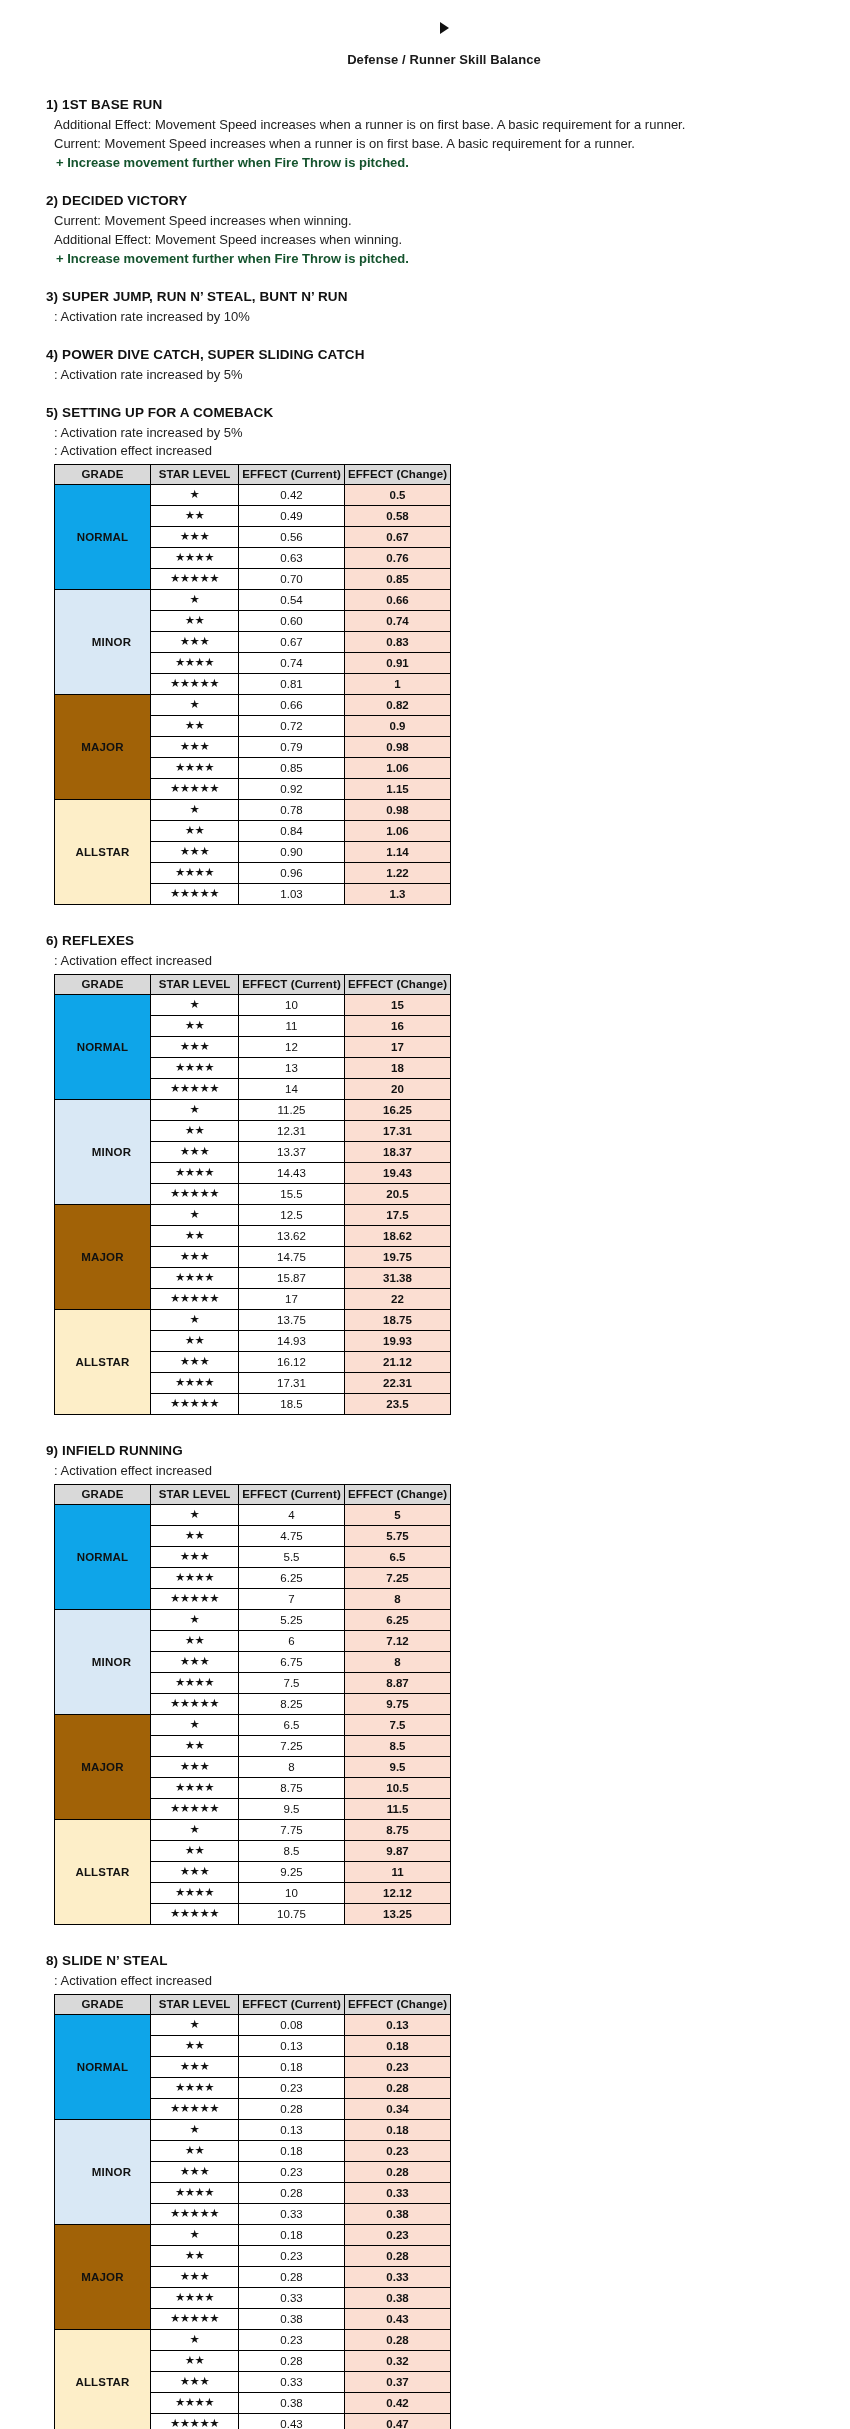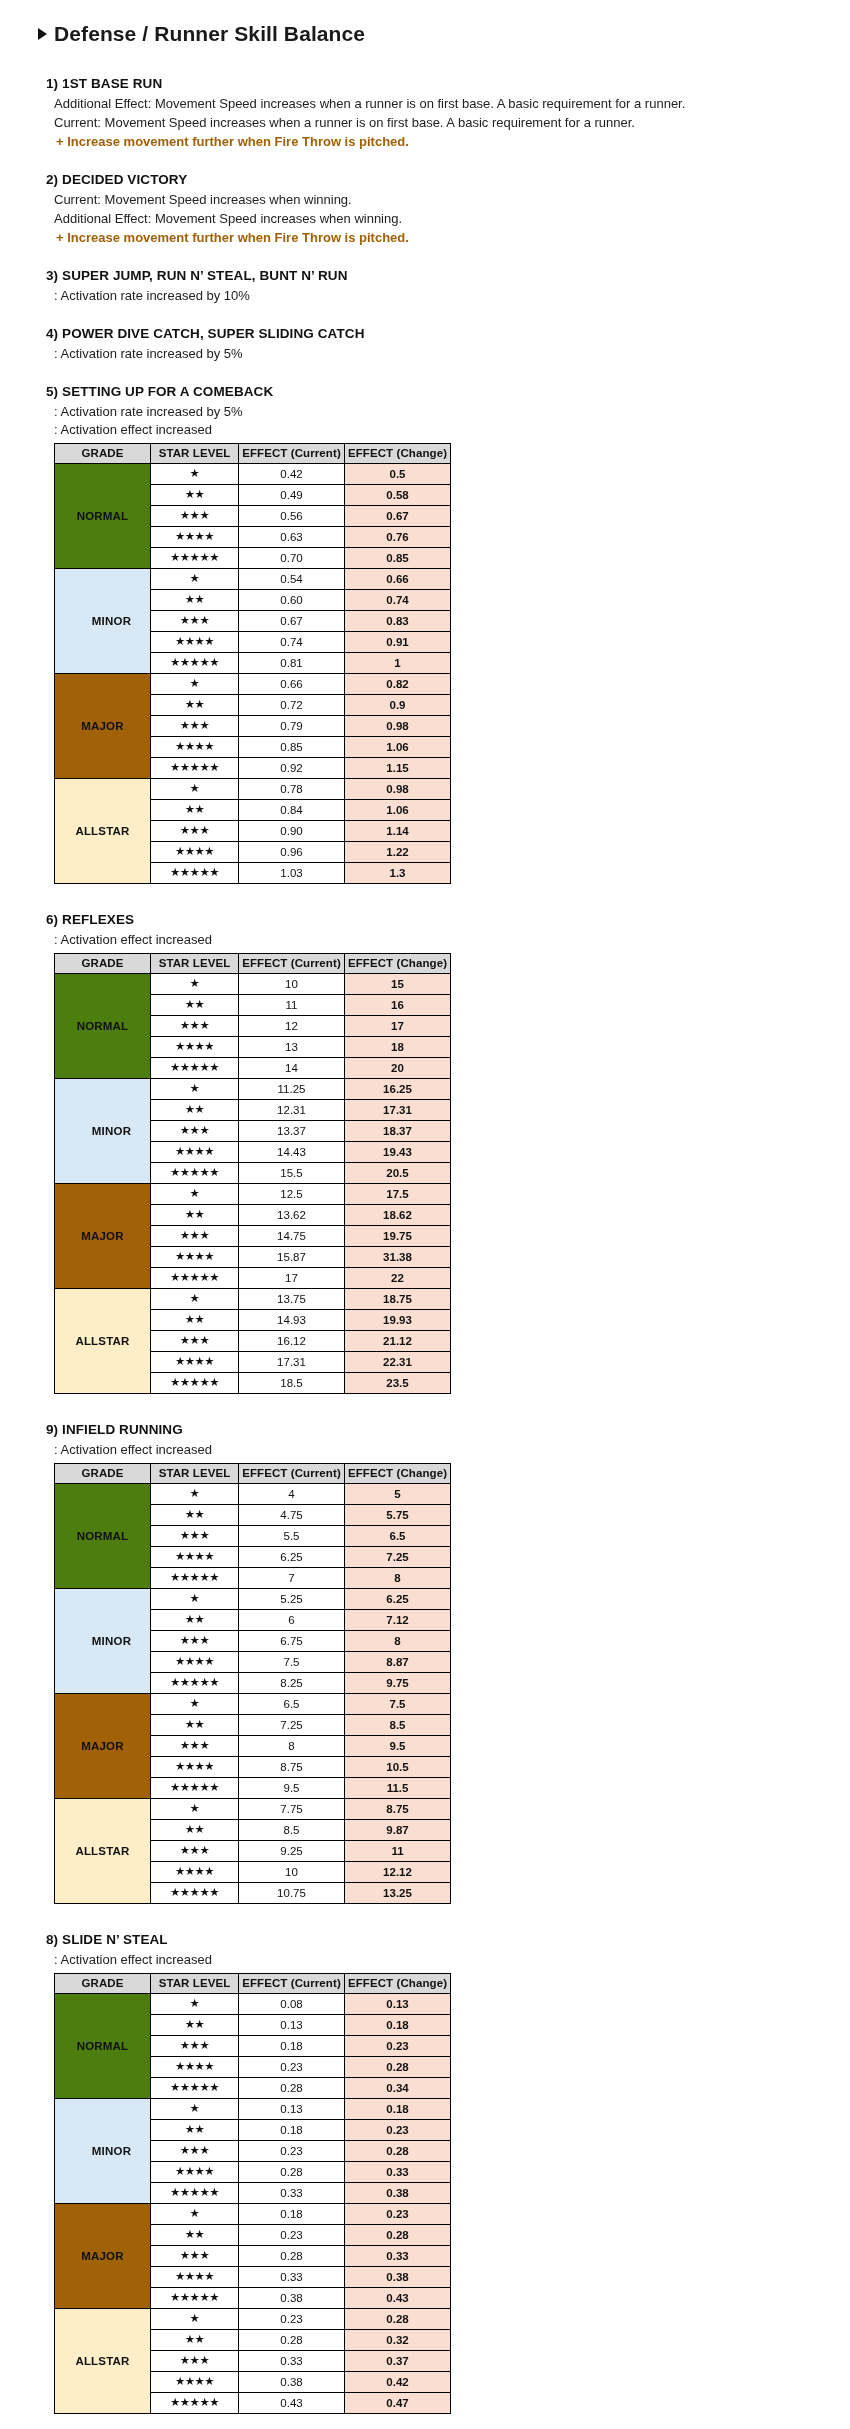--- a/index.html
+++ b/index.html
@@ -11,25 +11,26 @@
   }
   .page{
     width:850px;
     box-sizing:border-box;
     padding:22px 0 26px 0;
   }
   
   .doc-title{
     display:flex;
     align-items:center;
-    gap:7px;
-    font-size:21px;
+    gap:18px;
+    font-size:13px;
     font-weight:bold;
     letter-spacing:.1px;
     margin:0 0 30px 38px;
+    flex-direction:column;
   }
   .tri{
     display:inline-block;
     width:0;height:0;
     border-left:9px solid #111;
     border-top:6px solid transparent;
     border-bottom:6px solid transparent;
     position:relative;
     top:0px;
   }
@@ -42,21 +43,21 @@
     margin:0 0 4px 0;
     color:#111;
   }
   .sec-line{
     font-size:13px;
     margin:0 0 1px 8px;
     color:#222;
     line-height:1.38;
   }
   .sec-line.red{
-    color:#a16207;
+    color:#14532d;
     font-weight:bold;
     margin-left:10px;
   }
   .gap{height:20px;}
   .gap-lg{height:28px;}
 
   
   table.stat{
     border-collapse:collapse;
     table-layout:fixed;
@@ -86,21 +87,21 @@
     text-align:center;
     height:15px;
     color:#111;
   }
   td.grade{
     font-weight:bold;
     font-size:12px;
     letter-spacing:.2px;
     border-right:1.4px solid #000;
   }
-  td.grade.normal{background:#4d7c0f;}
+  td.grade.normal{background:#0ea5e9;}
   td.grade.minor{background:#d9e8f5;padding-left:22px;}
   td.grade.major{background:#a16207;text-align:center;}
   td.grade.allstar{background:#fdeec8;}
 
   td.stars{
     color:#f5b516;
     font-size:10.5px;
     letter-spacing:-0.5px;
     line-height:1;
     white-space:nowrap;

